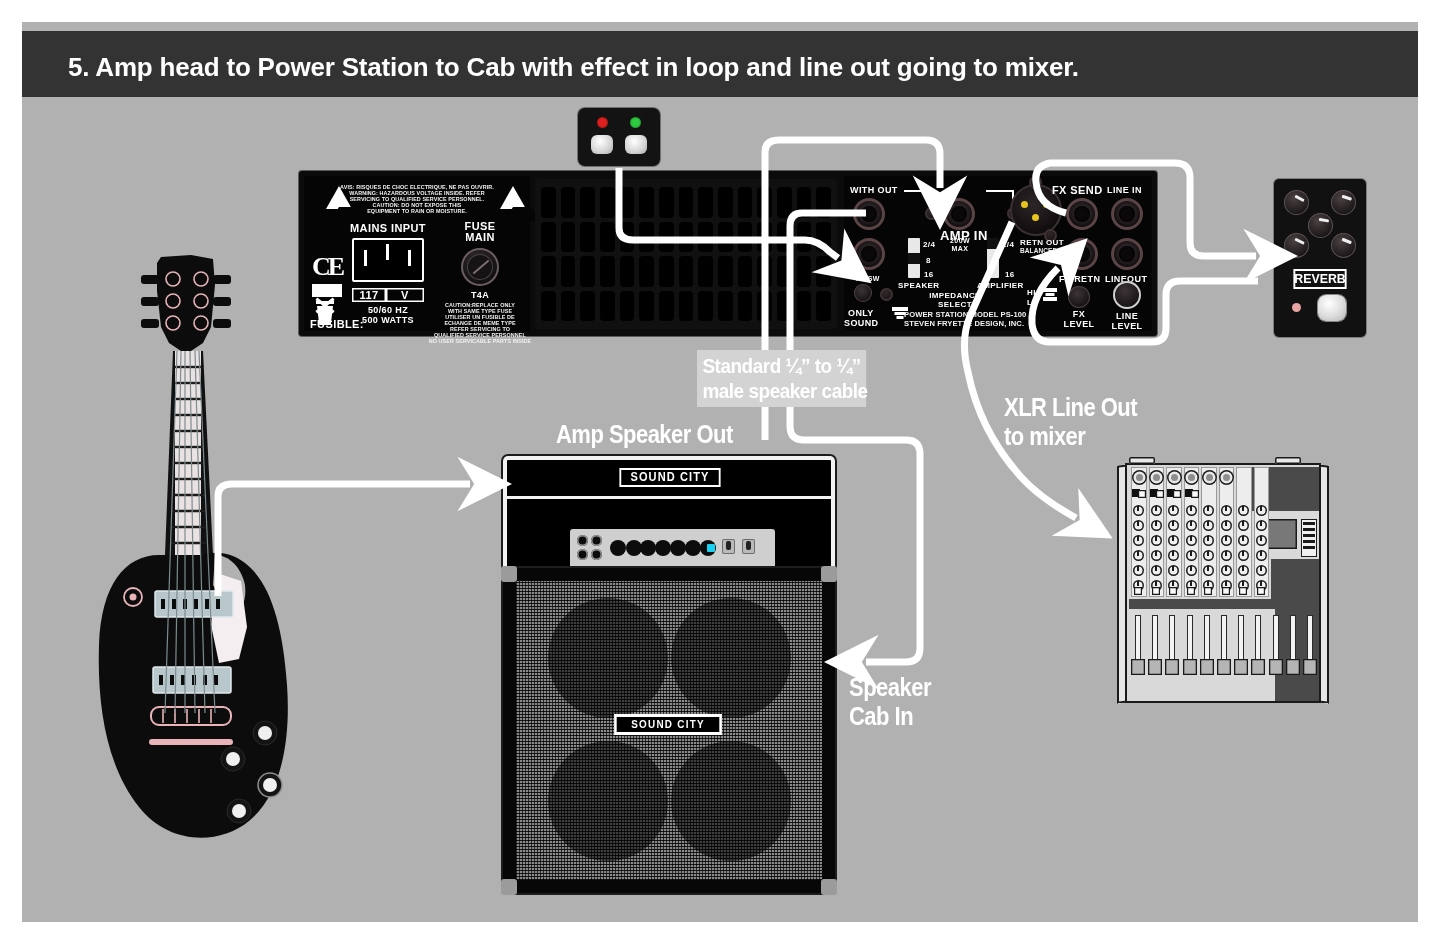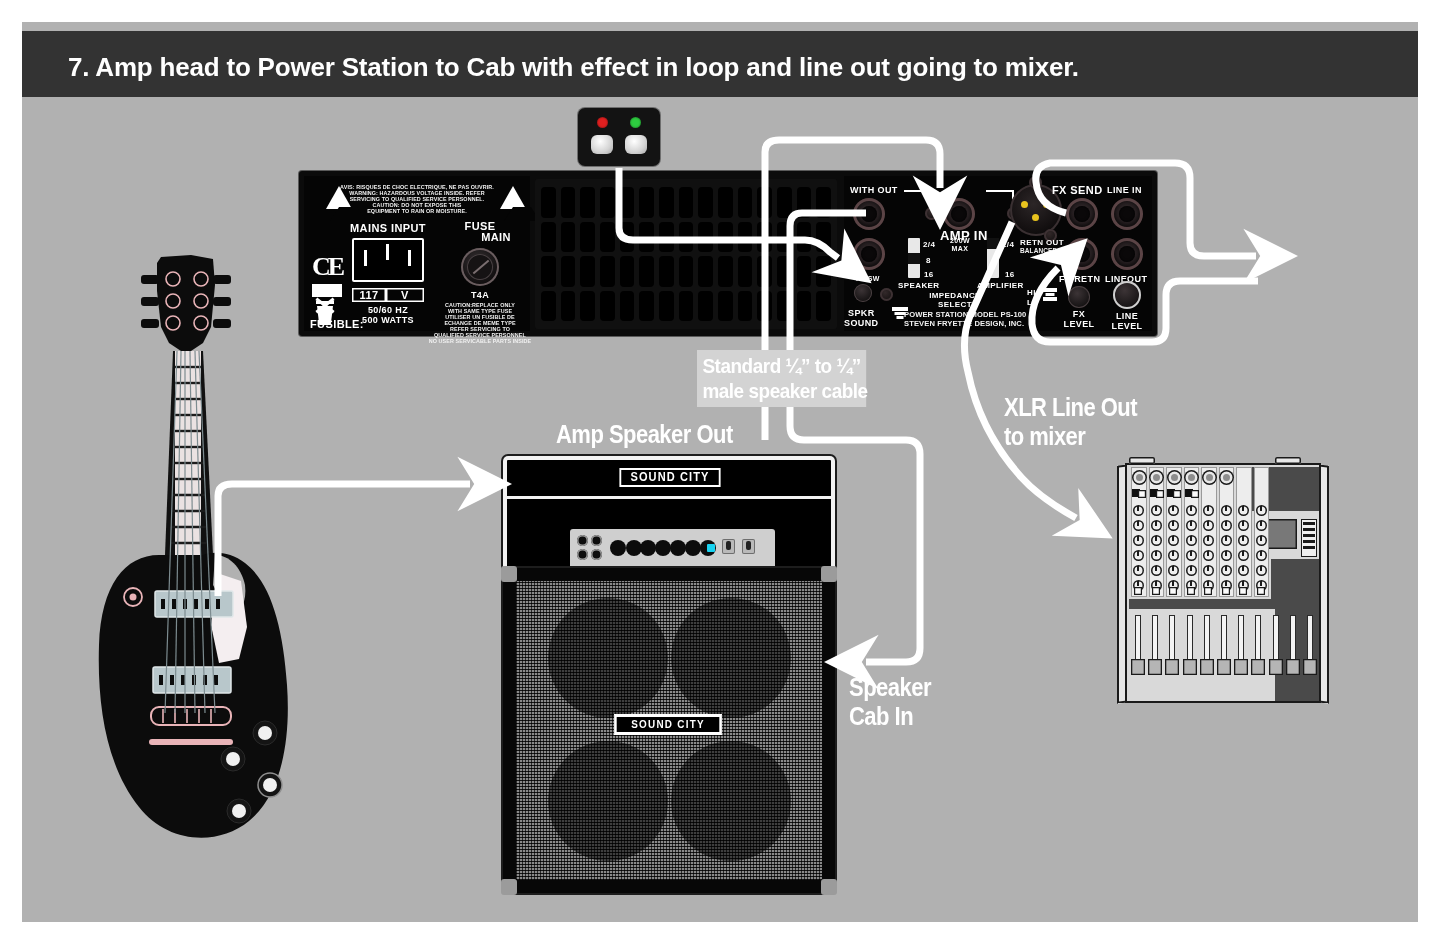--- a/index.html
+++ b/index.html
@@ -170,21 +170,21 @@
   #guitar{left:95px;top:255px;width:200px;height:600px;}
 </style>
 </head>
 <body>
 
 <div id="stage">
 
   <div class="frame"></div>
 
   <div class="titlebar"></div>
-  <div class="titletext">7. Amp head to Power Station to Cab with effect in loop and line out going to mixer.</div>
+  <div class="titletext">5. Amp head to Power Station to Cab with effect in loop and line out going to mixer.</div>
 
   <div class="abs" id="powerstation">
 
     <div class="ps-leftpanel">
 
       <div class="warn-tri" style="left:22px;top:10px;">
           <i></i>
           <b></b>
         </div>
       <div class="warn-tri" style="left:196px;top:10px;">
@@ -213,21 +213,21 @@
       <div class="abs" style="left:8px;top:108px;width:30px;height:13px;background:#fff;"></div>
       <div class="binicon" style="left:10px;top:125px;">
         <div class="lid"></div>
           <div class="body"></div>
           <div class="x"></div>
           <div class="x2"></div>
       </div>
       <div class="tinylabel" style="left:6px;top:144px;font-size:11px;">FUSIBLE:</div>
 
       <div class="tinylabel c" style="left:128px;top:46px;width:96px;font-size:11px;">FUSE</div>
-      <div class="tinylabel c" style="left:144px;top:57px;width:96px;font-size:11px;">MAIN</div>
+      <div class="tinylabel c" style="left:128px;top:57px;width:96px;font-size:11px;">MAIN</div>
       <div class="fusebody" style="left:157px;top:72px;"></div>
       <div class="tinylabel c" style="left:146px;top:115px;width:60px;font-size:9px;">T4A</div>
       <div class="microtext" style="left:126px;top:126px;width:100px;">CAUTION:REPLACE ONLY</div>
       <div class="microtext" style="left:126px;top:132px;width:100px;">WITH SAME TYPE FUSE</div>
       <div class="microtext" style="left:126px;top:138px;width:100px;">UTILISER UN FUSIBLE DE</div>
       <div class="microtext" style="left:126px;top:144px;width:100px;">ECHANGE DE MEME TYPE</div>
       <div class="microtext" style="left:126px;top:150px;width:100px;">REFER SERVICING TO</div>
       <div class="microtext" style="left:120px;top:156px;width:112px;">QUALIFIED SERVICE PERSONNEL</div>
       <div class="microtext" style="left:116px;top:162px;width:120px;">NO USER SERVICABLE PARTS INSIDE</div>
     </div>
@@ -326,21 +326,21 @@
           <i style="top:0px;"></i>
         </div>
       <div class="tinylabel" style="left:158px;top:64px;font-size:8px;">2/4</div>
       <div class="tinylabel" style="left:161px;top:94px;font-size:8px;">16</div>
       <div class="tinylabel" style="left:133px;top:105px;font-size:8px;">AMPLIFIER</div>
       <div class="tinylabel c" style="left:72px;top:115px;width:78px;font-size:8px;">IMPEDANCE</div>
       <div class="tinylabel c" style="left:72px;top:124px;width:78px;font-size:8px;">SELECT</div>
 
       <div class="knob" style="left:10px;top:108px;width:18px;height:18px;"></div>
       <div class="smalljack" style="left:36px;top:112px;"></div>
-      <div class="tinylabel" style="left:4px;top:133px;font-size:9px;">SPKR</div>
+      <div class="tinylabel" style="left:4px;top:133px;font-size:9px;">ONLY</div>
       <div class="tinylabel" style="left:0px;top:143px;font-size:9px;">SOUND</div>
       <div class="grndsym" style="left:48px;top:131px;">
         <i style="top:0;width:16px;height:4px;"></i>
           <i style="top:5px;width:11px;height:3px;"></i>
           <i style="top:9px;width:7px;height:3px;"></i>
       </div>
 
       <div class="microtext" style="left:60px;top:136px;width:150px;font-size:7.6px;text-align:left;">POWER STATION MODEL PS-100</div>
       <div class="microtext" style="left:60px;top:145px;width:150px;font-size:7.6px;text-align:left;">STEVEN FRYETTE DESIGN, INC.</div>
 
@@ -379,20 +379,40 @@
     </div>
   </div>
 
   <div class="abs" id="footswitch">
     <div class="fsled" style="left:19px;top:9px;background:#e02020;"></div>
     <div class="fsled" style="left:52px;top:9px;background:#2ecc40;"></div>
     <div class="fsbtn" style="left:13px;top:27px;"></div>
     <div class="fsbtn" style="left:47px;top:27px;"></div>
   </div>
 
+  <div class="abs" id="pedal">
+    <div class="pknob" style="left:10px;top:11px;">
+        <i style="transform:rotate(28deg);"></i>
+      </div>
+    <div class="pknob" style="left:57px;top:11px;">
+        <i style="transform:rotate(18deg);"></i>
+      </div>
+    <div class="pknob" style="left:34px;top:34px;">
+        <i style="transform:rotate(10deg);"></i>
+      </div>
+    <div class="pknob" style="left:10px;top:54px;">
+        <i style="transform:rotate(26deg);"></i>
+      </div>
+    <div class="pknob" style="left:57px;top:54px;">
+        <i style="transform:rotate(22deg);"></i>
+      </div>
+    <div class="pedallabel">REVERB</div>
+    <div class="pedalled"></div>
+    <div class="footsw"></div>
+  </div>
 
   <div class="abs" id="amphead">
     <div class="headsplit"></div>
     <div class="logoplate" style="left:112px;top:12px;width:110px;height:19px;line-height:19px;">SOUND CITY</div>
     <div class="ctrlpanel">
       <div class="ajack" style="left:7px;top:6px;"></div>
       <div class="ajack" style="left:21px;top:6px;"></div>
       <div class="ajack" style="left:7px;top:20px;"></div>
       <div class="ajack" style="left:21px;top:20px;"></div>
       <div class="akn" style="left:40px;"></div>

